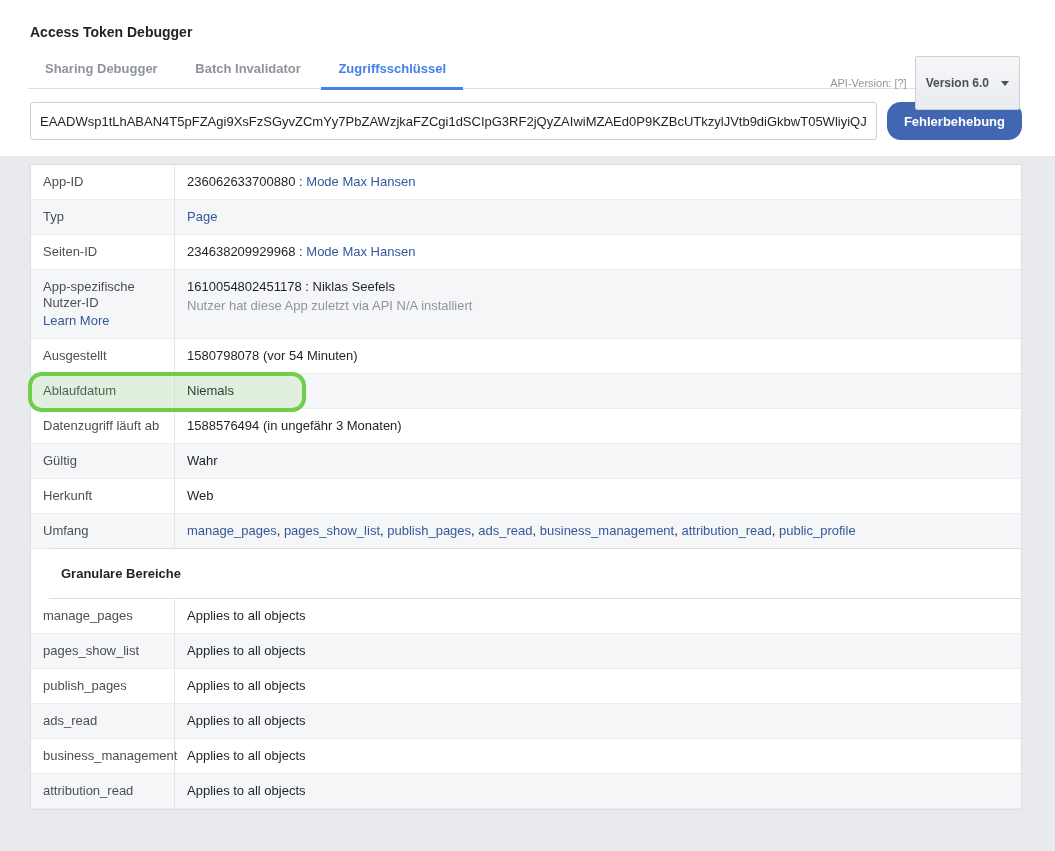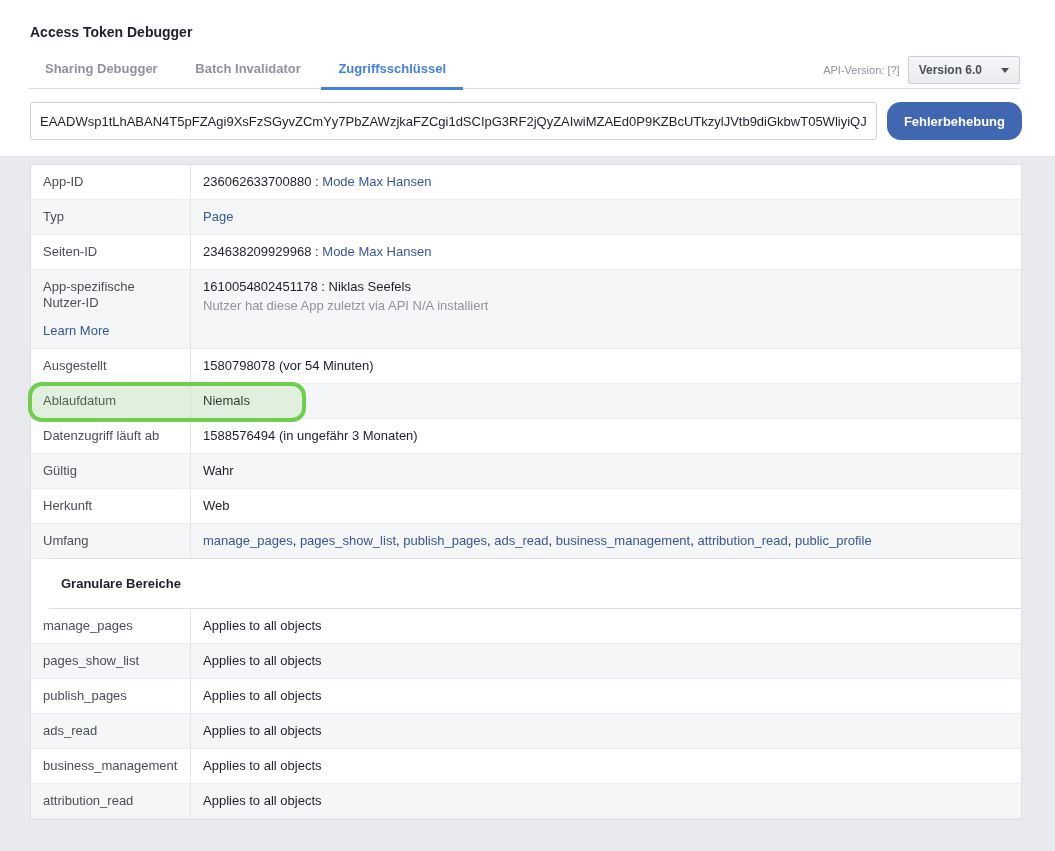--- a/index.html
+++ b/index.html
@@ -13,24 +13,24 @@
   a { text-decoration: none; cursor: pointer; }
 
   
   .top { background: #fff; position: relative; padding-bottom: 16px; }
   .page-title { margin: 0; padding: 24px 0 0 30px; font-size: 14px; font-weight: bold; color: #1d2129; }
 
   .apiver { position: absolute; top: 56px; right: 35px; display: flex; align-items: center; }
   .apiver-label { font-size: 11px; color: #90949c; margin-right: 8px; }
   .apiver-help { color: #90949c; }
   .ver-btn {
-    display: inline-flex; align-items: center; gap: 19px;
+    display: inline-flex; align-items: center; gap: 12px;
     background: linear-gradient(#f6f7f9, #e9ebee);
     border: 1px solid #ccd0d5; border-radius: 2px;
-    padding: 6px 10px; font-family: inherit;
+    padding: 19px 10px; font-family: inherit;
     font-size: 12px; font-weight: bold; color: #4b4f56; cursor: pointer;
   }
   .caret { width: 0; height: 0; border-left: 4px solid transparent; border-right: 4px solid transparent; border-top: 5px solid #4b4f56; display: inline-block; }
 
   .tabs { margin: 21px 35px 0 28px; border-bottom: 1px solid #dddfe2; }
   .tab { position: relative; display: inline-block; padding: 0 17px 12px 17px; font-size: 13px; font-weight: bold; color: #8d949e; }
   .tab.active { color: #4480e8; }
   .tab.active::after { content: ""; position: absolute; left: 0; right: 0; bottom: -2px; height: 3px; background: #4480e8; }
 
   .token-row { display: flex; margin: 13px 33px 0 30px; }
@@ -47,26 +47,26 @@
 
   
   .content { background: #e9eaed; padding: 8px 33px 13px 30px; }
   .card { background: #fff; border: 1px solid #dddfe2; }
   .card-header { padding: 15px 12px; font-weight: bold; font-size: 13px; color: #1d2129; border-bottom: 1px solid #dddfe2; }
   .card-header.granular { padding: 17px 12px; border-top: 1px solid #dddfe2; margin-top: -1px; margin-left: 18px; }
 
   .row { display: flex; border-bottom: 1px solid #ebedf0; line-height: 16px; }
   .row.alt { background: #f5f6f7; }
   .cell { padding: 9px 12px; }
-  .cell.label { width: 160px; border-right: 1px solid #e5e5e5; color: #4b4f56; }
+  .cell.label { width: 144px; border-right: 1px solid #e5e5e5; color: #4b4f56; }
   .cell.value { flex: 1; color: #1d2129; }
   .link { color: #365899; }
   .note { color: #90949c; margin-top: 3px; }
   .scopes { color: #365899; }
-  .label-link { display: inline-block; margin-top: 12px; }
+  .label-link { display: inline-block; margin-top: 2px; }
 
   .row.highlighted { position: relative; }
   .annotation-box {
     position: absolute; left: -3px; top: -2px; width: 278px; height: 40px;
     border: 4px solid #6fce4e; border-radius: 14px;
     background: rgba(111, 206, 78, 0.15);
     pointer-events: none; z-index: 2;
   }
 </style>
 </head>

